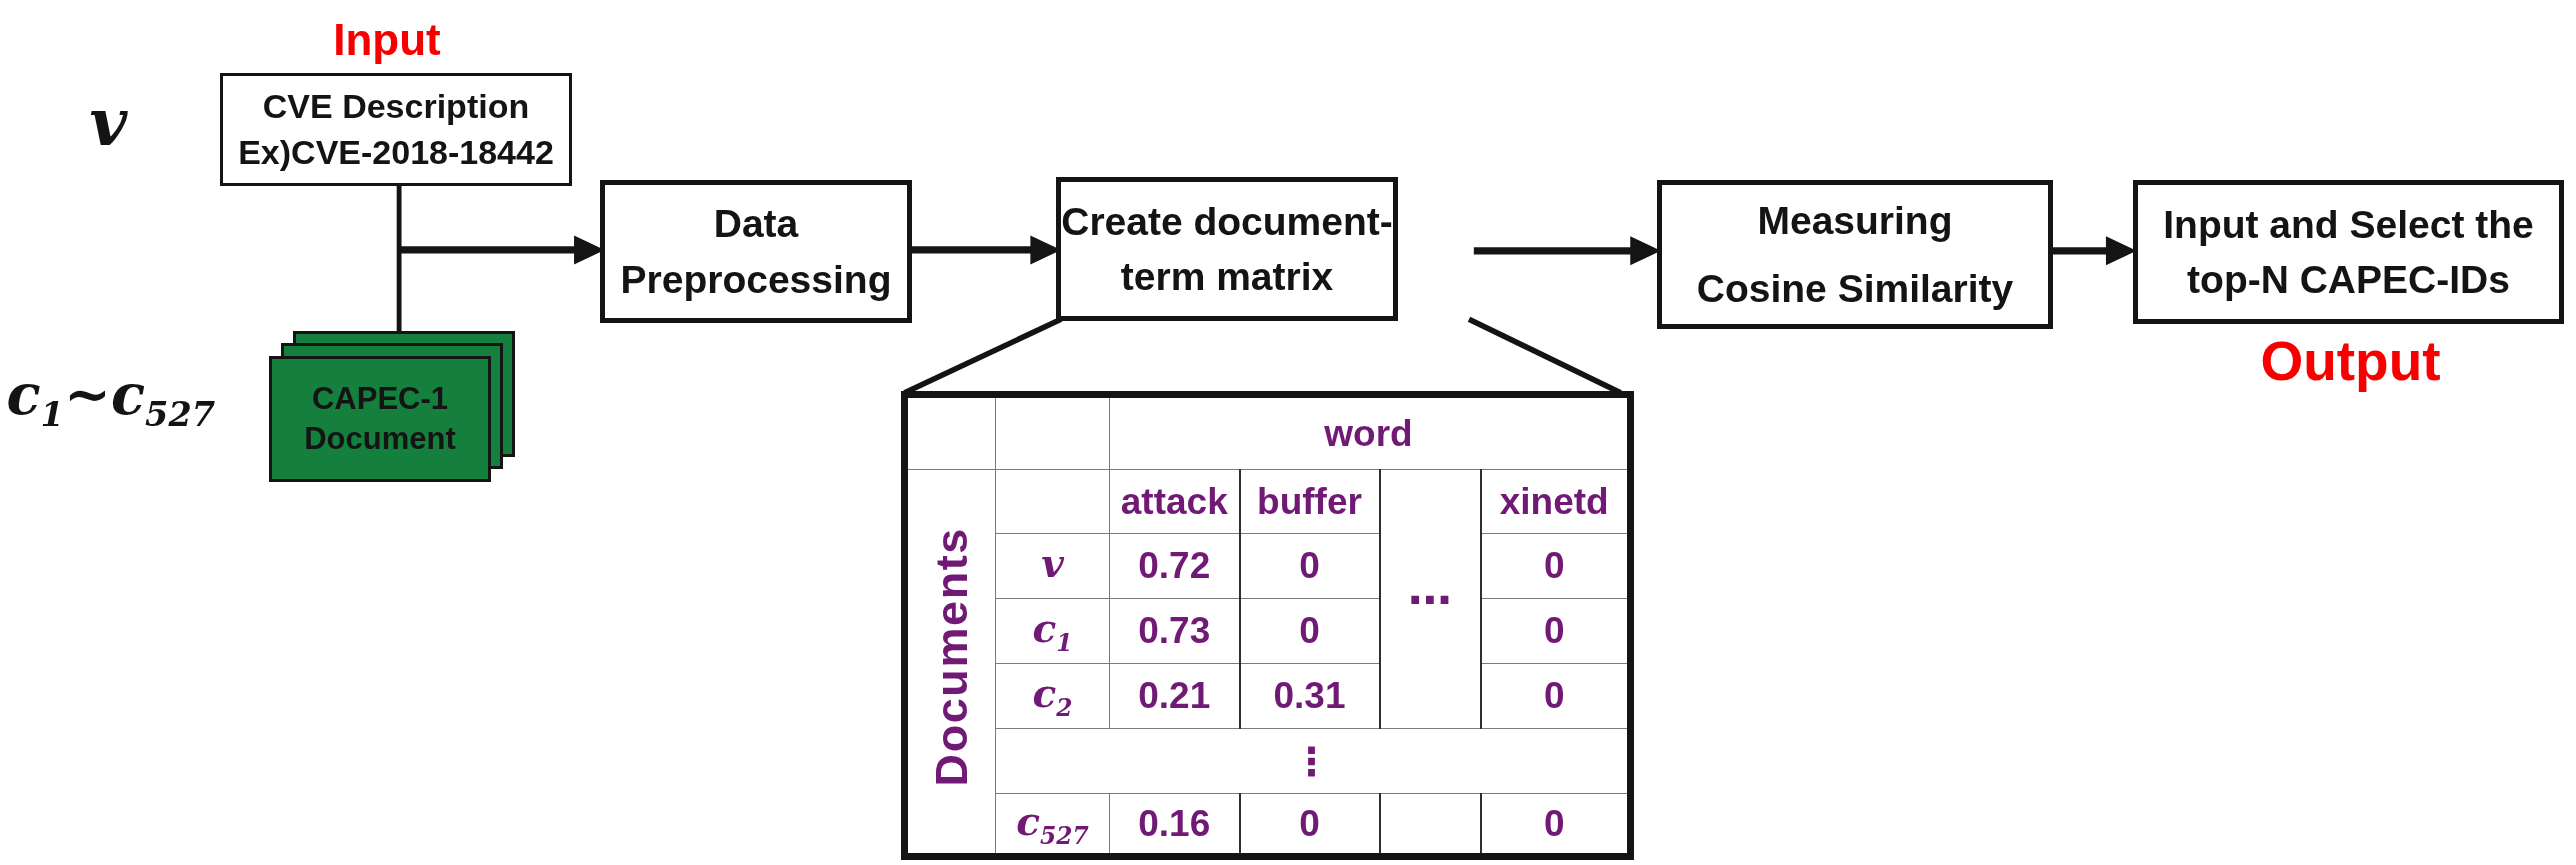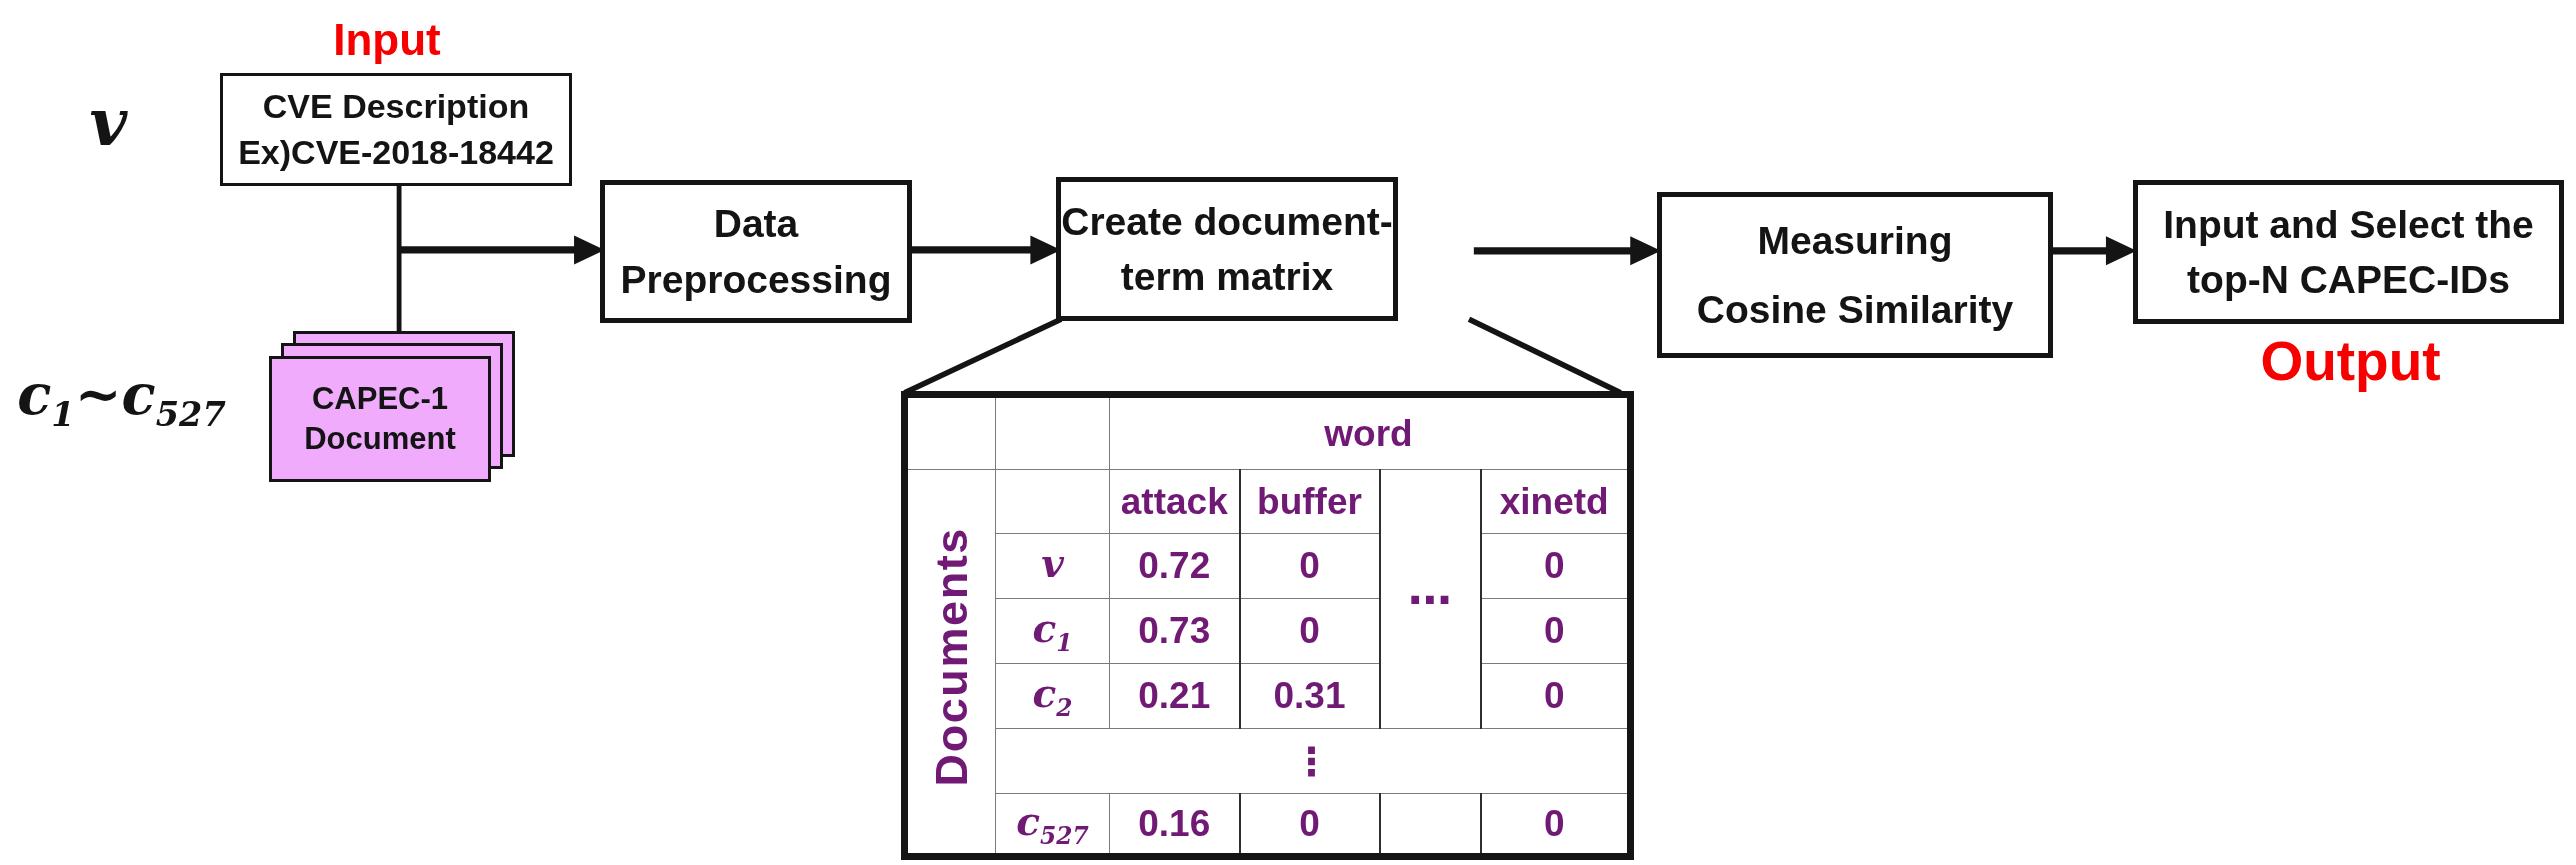--- a/index.html
+++ b/index.html
@@ -17,21 +17,21 @@
   .connectors polygon{fill:var(--ink);stroke:none;}
 
   .flowbox{
     position:absolute;background:#ffffff;border:5.6px solid var(--ink);
     box-sizing:border-box;display:flex;flex-direction:column;align-items:center;
     justify-content:center;text-align:center;font-weight:700;font-size:39px;line-height:1.42;
   }
   .smallbox{border-width:3.2px;font-size:34px;line-height:1.33;margin-top:8px;}
 
   .page{
-    position:absolute;width:222px;height:126px;background:#f0abfc;
+    position:absolute;width:222px;height:126px;background:#15803d;
     border:3.2px solid var(--ink);box-sizing:border-box;
   }
   .page-text{
     width:100%;height:100%;display:flex;flex-direction:column;align-items:center;
     justify-content:center;text-align:center;font-weight:700;font-size:31px;line-height:1.3;
   }
 
   .red-label{position:absolute;color:var(--red);font-weight:700;text-align:center;}
   .math{font-family:"DejaVu Serif","Liberation Serif",serif;font-style:italic;font-weight:700;}
   sub{font-size:0.6em;}
@@ -74,21 +74,21 @@
 
   <div class="red-label" style="left:266px;top:14.5px;width:242px;font-size:44px;">Input</div>
 
   <div class="math" style="position:absolute;left:60px;top:84px;width:97px;text-align:center;font-size:65px;">v</div>
 
   <div class="flowbox smallbox" style="left:220px;top:65px;width:352px;height:113px;">
     <div>CVE Description</div>
     <div>Ex)CVE-2018-18442</div>
   </div>
 
-  <div class="math" style="position:absolute;left:6.5px;top:361px;width:230px;text-align:center;font-size:56px;">
+  <div class="math" style="position:absolute;left:6.5px;top:361px;width:230px;font-size:56px;">
     <span>c</span><sub>1</sub><span>~</span><span>c</span><sub>527</sub>
   </div>
 
   <div class="page" style="left:293px;top:331px;"></div>
   <div class="page" style="left:281px;top:343px;"></div>
   <div class="page" style="left:269px;top:356px;">
     <div class="page-text">
       <div>CAPEC-1</div>
       <div>Document</div>
     </div>
@@ -97,21 +97,21 @@
   <div class="flowbox" style="left:600px;top:180px;width:312px;height:143px;">
     <div>Data</div>
     <div>Preprocessing</div>
   </div>
 
   <div class="flowbox" style="left:1056px;top:177px;width:342px;height:144px;">
     <div>Create document-</div>
     <div>term matrix</div>
   </div>
 
-  <div class="flowbox" style="left:1657px;top:192px;width:396px;height:166px;gap:13px;">
+  <div class="flowbox" style="left:1657px;top:180px;width:396px;height:149px;gap:13px;">
     <div>Measuring</div>
     <div>Cosine Similarity</div>
   </div>
 
   <div class="flowbox" style="left:2133px;top:180px;width:431px;height:144px;">
     <div>Input and Select the</div>
     <div>top-N CAPEC-IDs</div>
   </div>
 
   <div class="red-label" style="left:2141px;top:329px;width:419px;font-size:55px;">Output</div>

